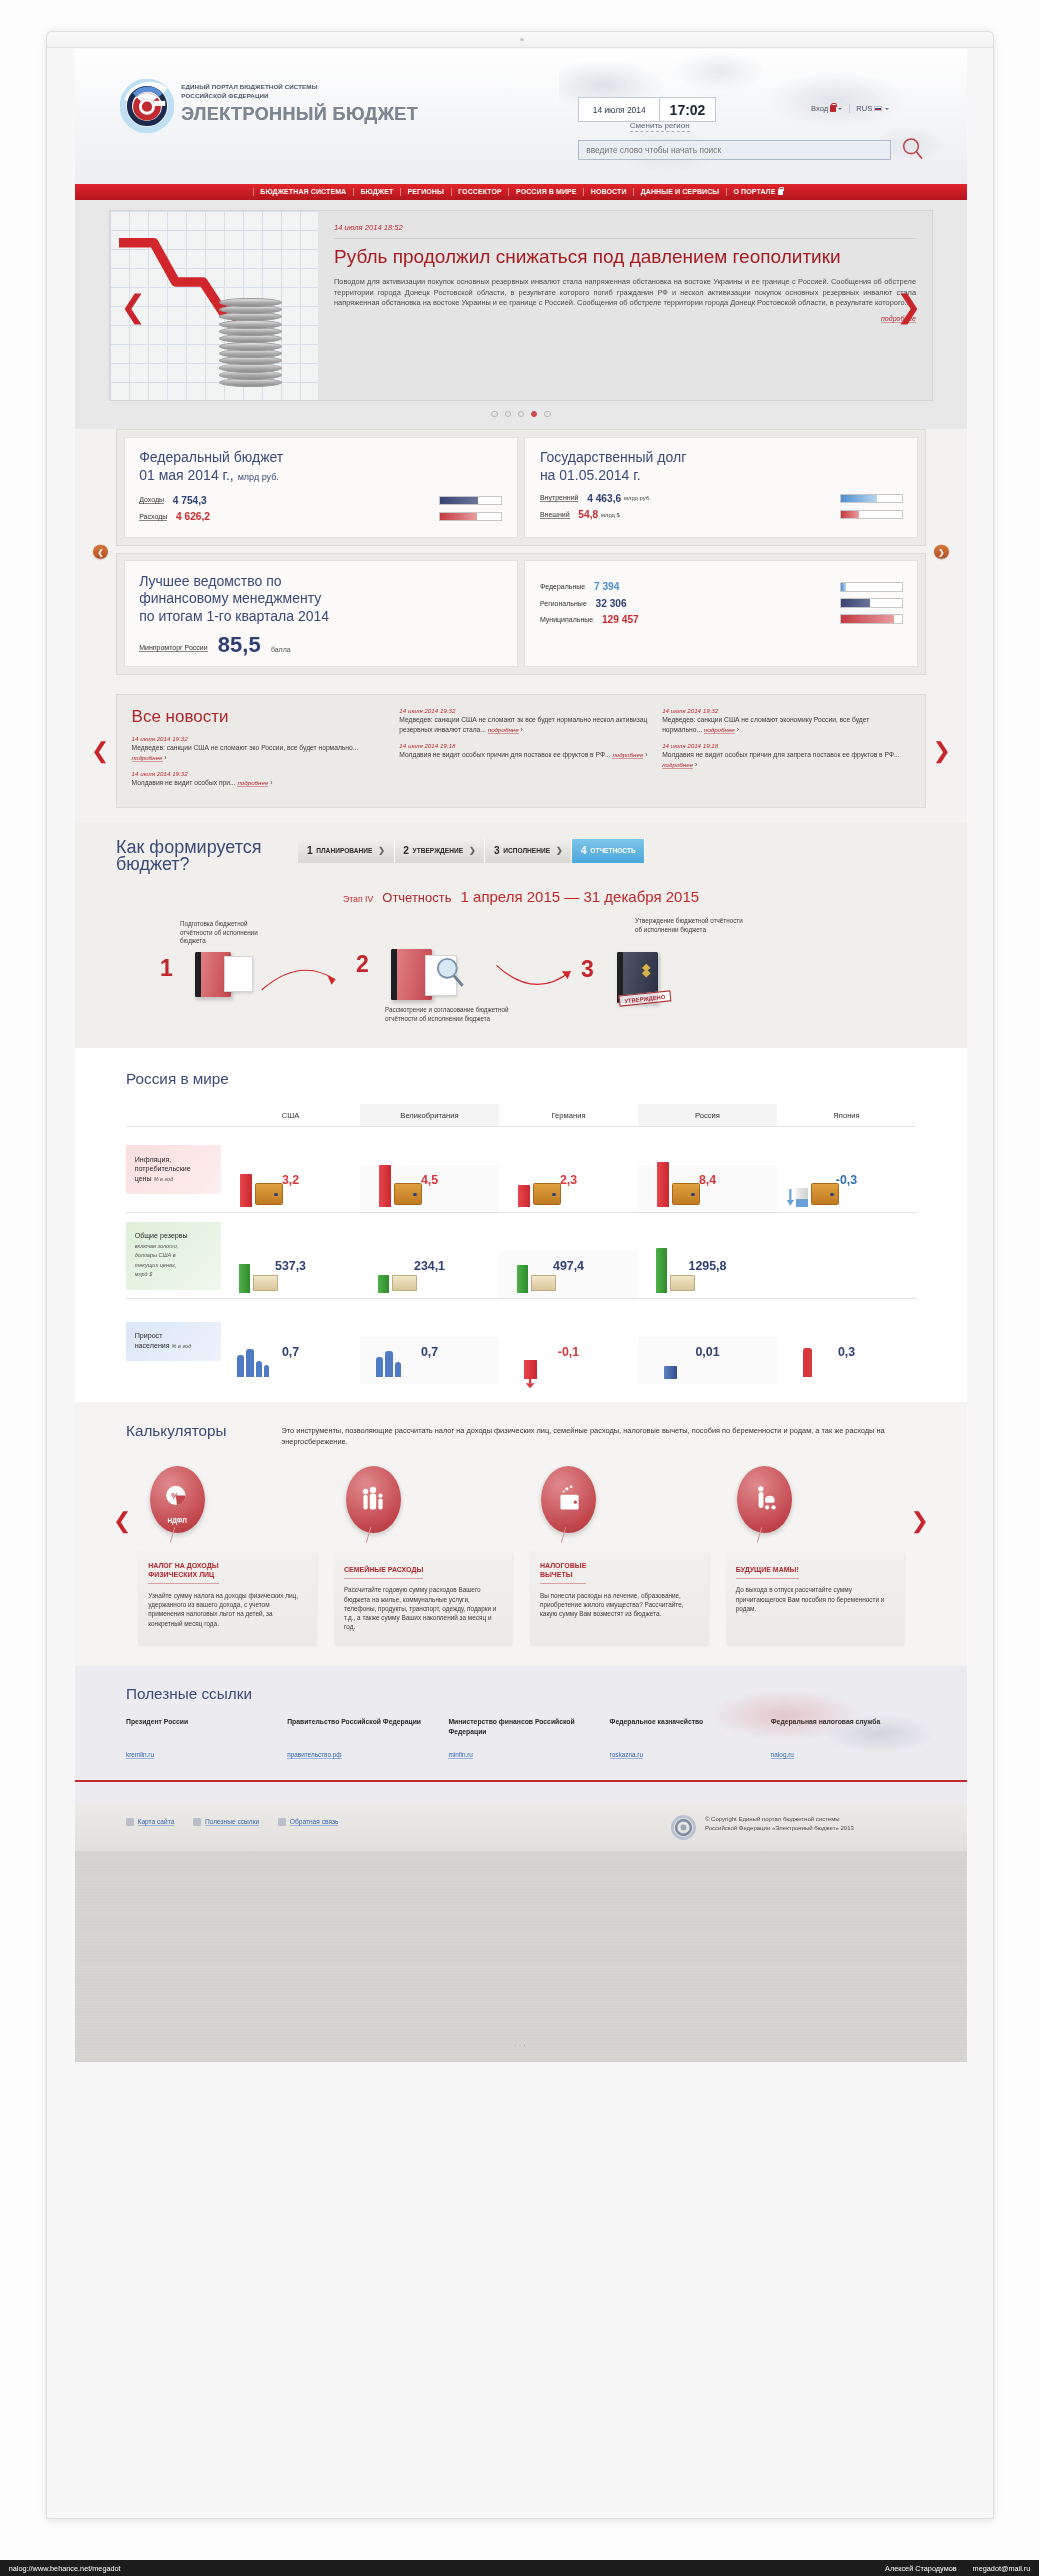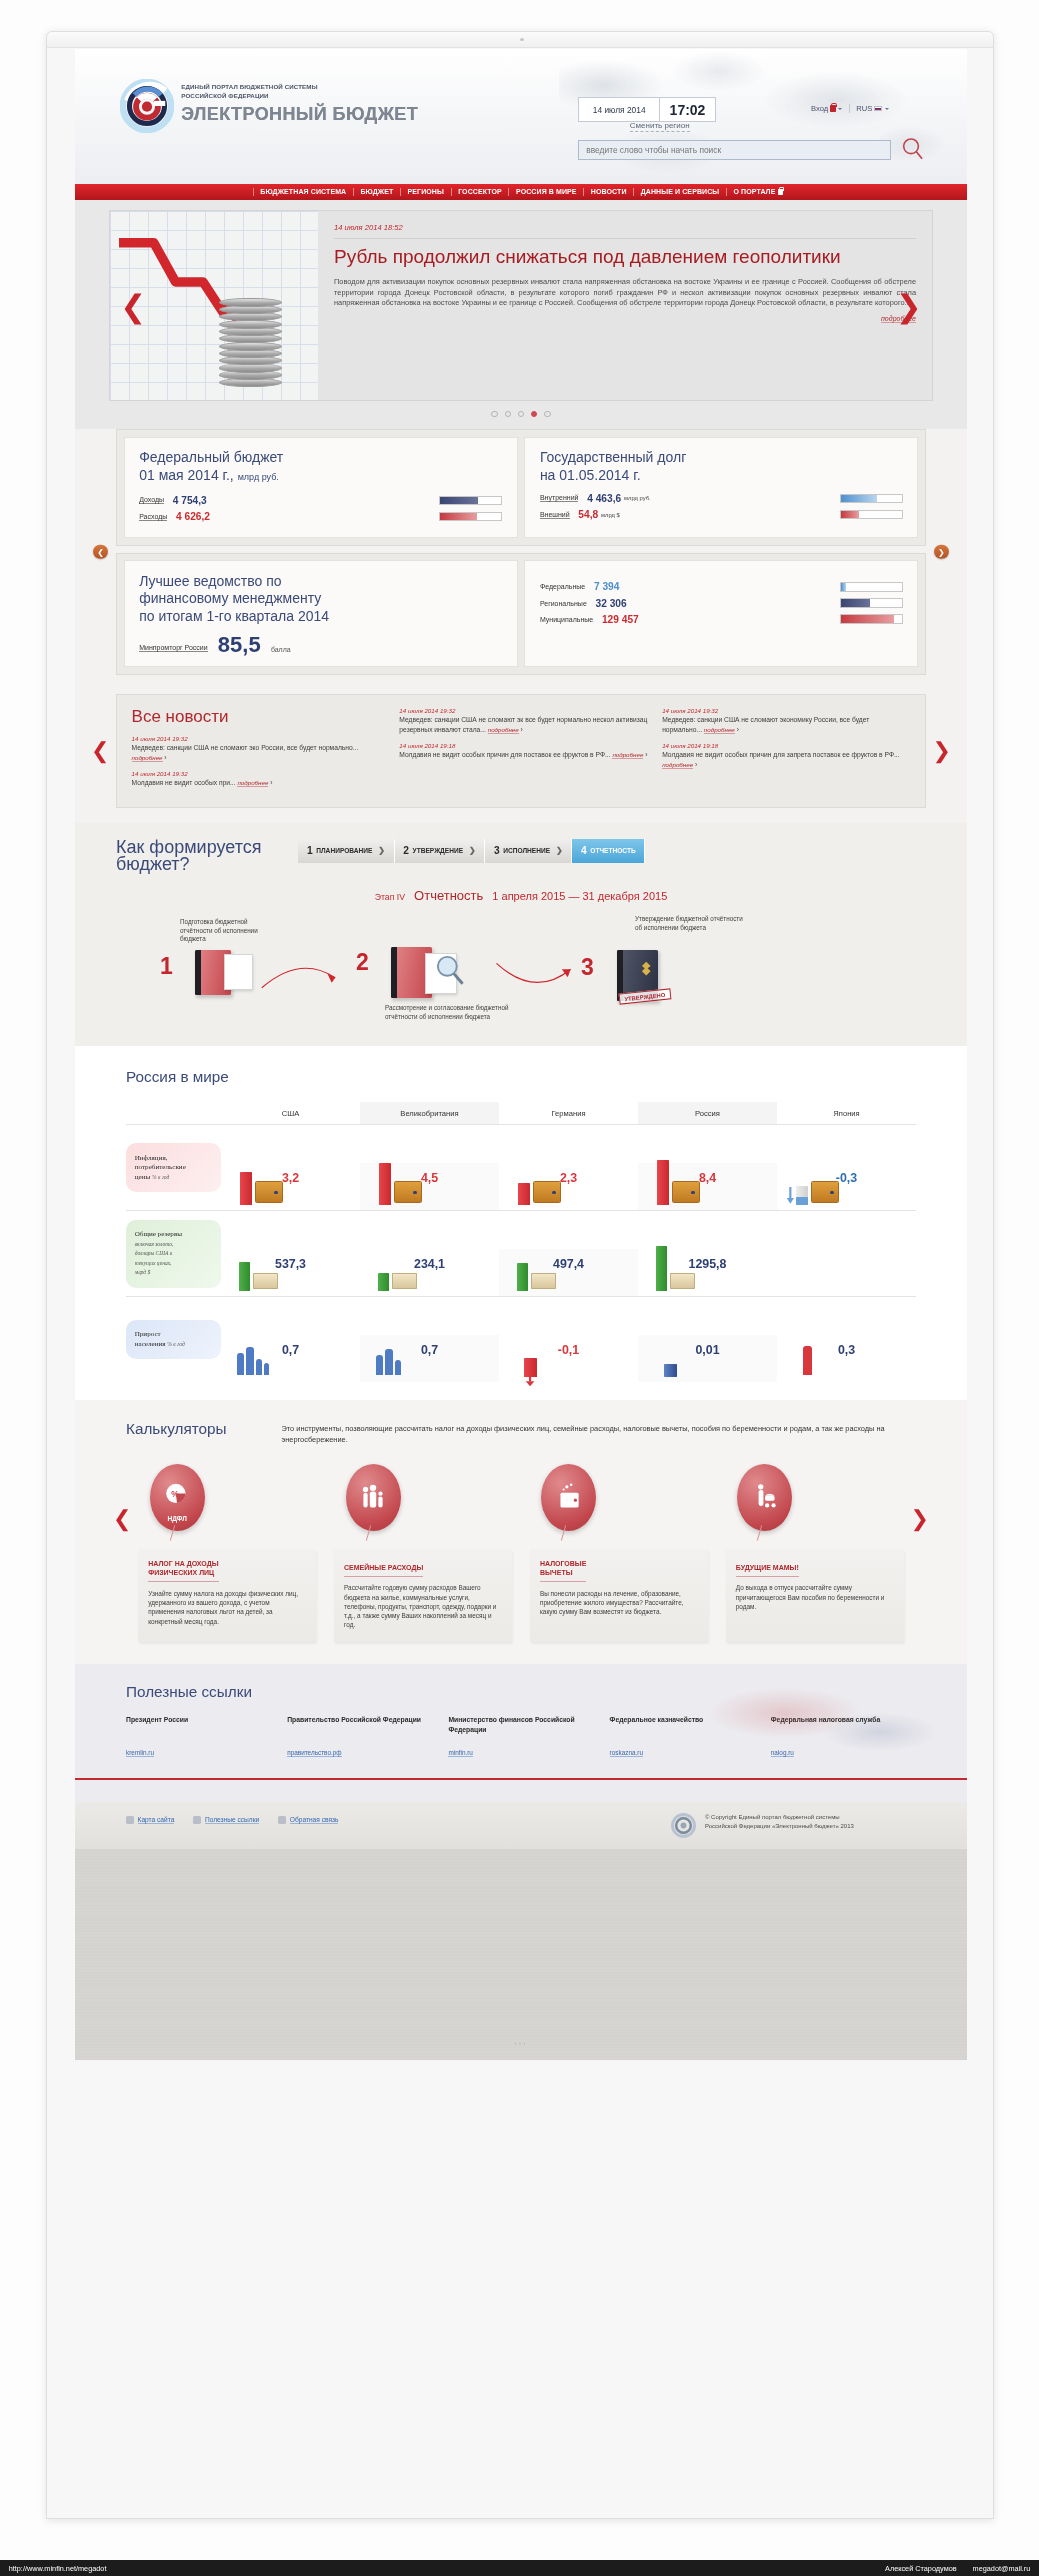--- a/index.html
+++ b/index.html
@@ -162,21 +162,21 @@
   .stage-tabs { display:flex; margin-left:7.3px; }
   .stage-tab { background:linear-gradient(180deg,#f0efed,#d9d7d4); padding:6.6px 8.7px;
     font-size:6.6px; font-weight:bold; text-transform:uppercase; color:#2a2a2a;
     display:flex; align-items:center; gap:3.6px; cursor:pointer; border-right:0.7px solid #fff; }
   .stage-tab .num { font-size:10.2px; font-weight:bold; }
   .stage-tab .chev { color:#666; font-size:8px; margin-left:2.2px; }
   .stage-tab.active { background:linear-gradient(180deg,#7fc6ea,#4ba6d8); color:#fff; }
   .stage-line { margin:14.6px 41px 0; text-align:center; }
   .etap { font-size:8.7px; color:#c3272d; }
   .etap-name { font-size:13px; color:#b0262c; margin:0 5.8px; }
-  .etap-dates { font-size:11px; color:#c3272d; }
+  .etap-dates { font-size:15px; color:#c3272d; }
   .stage-diagram { position:relative; margin:11.7px 41px 0; height:109px; }
   .sd-cap { position:absolute; font-size:6.3px; line-height:8.7px; color:#3f3f3f; width:91px; }
   .sd-num { position:absolute; font-size:23px; font-weight:bold; color:#c3272d; }
   .sd-book { position:absolute; width:36px; height:45px; border-radius:1.5px;
     background:linear-gradient(100deg,#e4888c,#c2454b); box-shadow:1.5px 2.2px 3.6px rgba(0,0,0,.18); }
   .sd-book:before { content:""; position:absolute; left:0; top:0; bottom:0; width:5.8px;
     background:#1f1f24; border-radius:1.5px 0 0 1.5px; }
   .sd-paper { position:absolute; background:#fff; border:0.7px solid #d5d5d5;
     box-shadow:0.7px 1.5px 2.9px rgba(0,0,0,.14); }
   .sd-stamp { position:absolute; border:1.5px solid #b0262c; color:#b0262c; font-size:5.8px;
@@ -187,21 +187,21 @@
   .world-title { margin:0 51px; font-size:15.3px; color:#3b4a78; }
   .world-table { margin:16px 51px 0; }
   .wt-head { display:grid; grid-template-columns:95px repeat(5,1fr); }
   .wt-head div { text-align:center; font-size:7.6px; color:#333; padding:6.6px 1.5px; }
   .wt-head div.alt { background:#f4f4f4; }
   .wt-row { display:grid; grid-template-columns:95px repeat(5,1fr);
     border-top:0.7px solid #e3e3e3; min-height:86px; }
   .wt-cell { position:relative; text-align:center; padding-top:2.9px;margin-top:38px; }
   .wt-cell.alt { background:#fafafa; }
   .metric { padding:10.2px 8.7px; font-size:7.1px; line-height:9.5px; color:#2a2a2a;
-    align-self:center; border-radius:10px;font-family:Liberation Serif, serif; }
+    align-self:center; border-radius:1px; }
   .metric .u { font-size:5.5px; font-style:italic; color:#555; }
   .metric.pink { background:linear-gradient(135deg,#fcdede,#fdeff0); }
   .metric.green { background:linear-gradient(135deg,#deefd9,#eff8ec); }
   .metric.blue { background:linear-gradient(135deg,#dbe6f7,#eef3fc); }
   .wval { font-size:12.4px; font-weight:bold; margin-top:4.4px; }
   .wval.red { color:#d8373c; } .wval.blue { color:#2d6fb5; } .wval.navy { color:#2e3f73; }
   .wviz { position:absolute; bottom:5.8px; left:0; right:0; height:47px; }
   .bar3d { position:absolute; bottom:0; border-radius:0.7px 0.7px 0 0; }
   .bar3d.red { background:linear-gradient(90deg,#e8464c,#c9282e); }
   .bar3d.green { background:linear-gradient(90deg,#4fb04a,#2f8c2c); }
@@ -913,19 +913,19 @@
     </div>
 
     <div class="filler">
       <span class="filler-dots">···</span>
     </div>
 
   </div>
 </div>
 
 <div class="statusbar">
-  <span class="status-url">http://www.minfin.net/megadot</span>
+  <span class="status-url">nalog://www.behance.net/megadot</span>
   <span class="status-right">
     <span>Алексей Стародумов</span>
     <span>megadot@mail.ru</span>
   </span>
 </div>
 
 
 </body></html>

